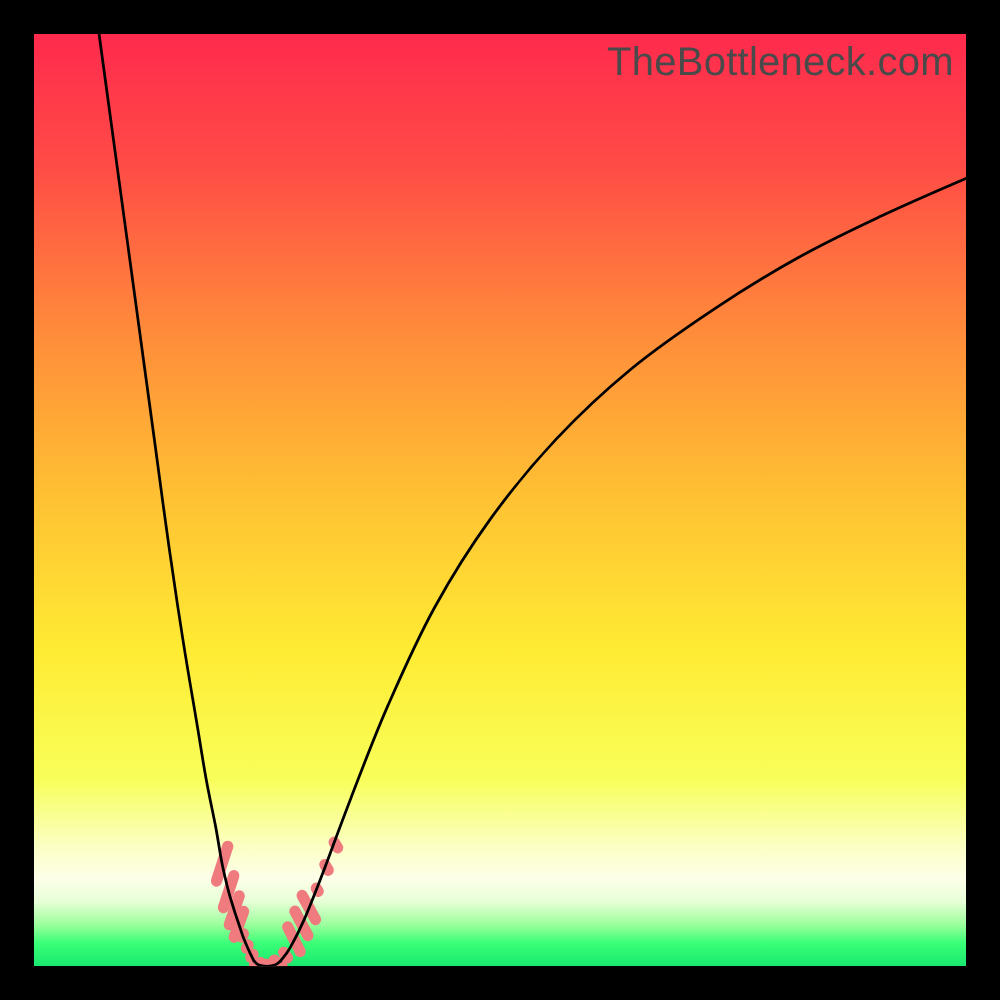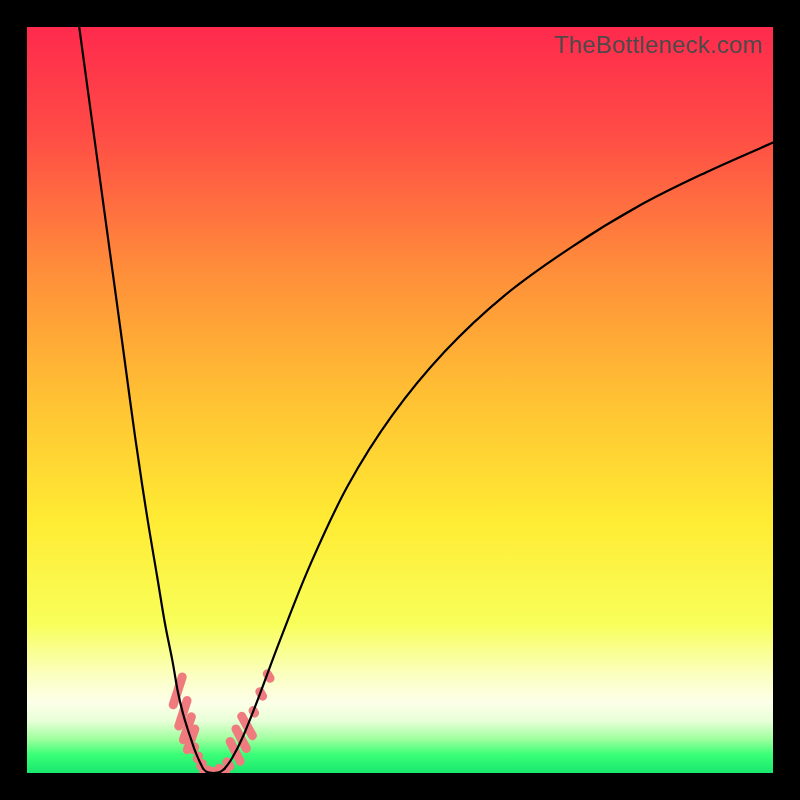--- a/index.html
+++ b/index.html
@@ -26,21 +26,21 @@
   }
   .gradient {
     position: absolute;
     inset: 0;
   }
   .watermark {
     position: absolute;
     top: 4px;
     right: 10px;
     color: #4a4a4a;
-    font-size: 24px;
+    font-size: 32px;
     font-weight: 500;
     letter-spacing: 0.2px;
     user-select: none;
     margin-left: 47px;
   }
   svg.curve {
     position: absolute;
     inset: 0;
   }
 </style>

